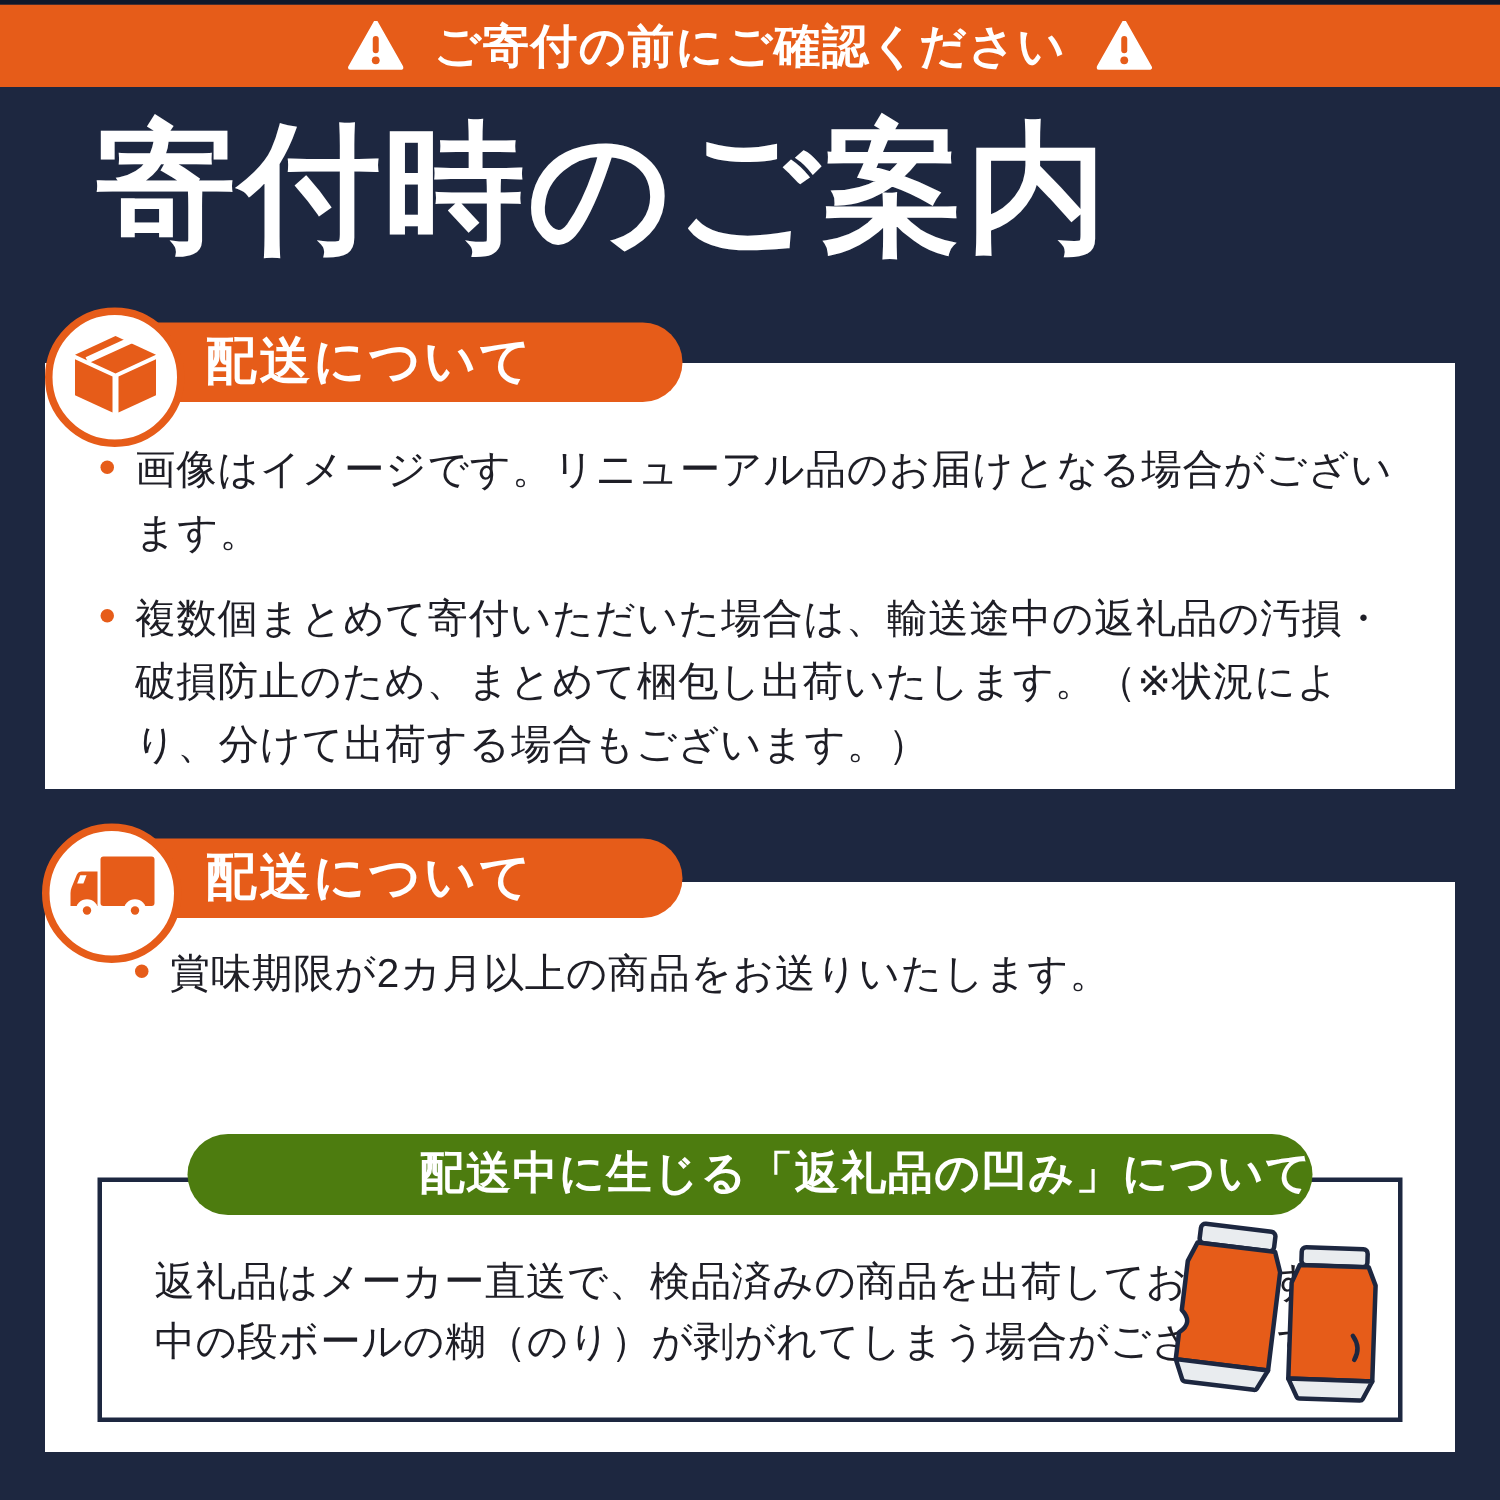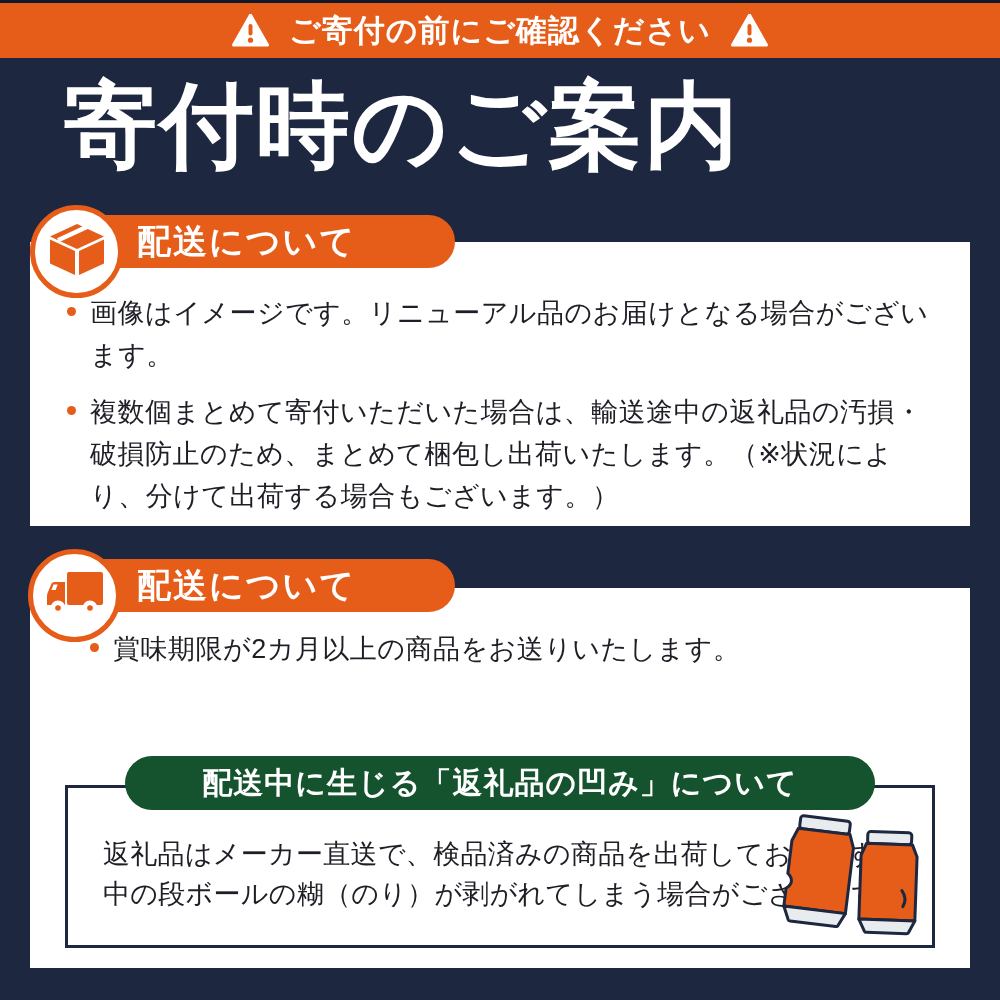--- a/index.html
+++ b/index.html
@@ -51,21 +51,21 @@
     position:relative;padding-left:27px;margin-bottom:15px;
     font-size:27px;line-height:1.56;color:#1e1e26;font-weight:500;letter-spacing:0.5px;
   }
   .bullets li::before{
     content:"";position:absolute;left:4px;top:15px;width:9px;height:9px;
     border-radius:50%;background:#e65c19;
   }
   
   .dent-pill{
     position:absolute;left:125px;top:753px;width:750px;height:54px;
-    background:#14532d;border-radius:27px;color:#ffffff;text-align:center;
+    background:#4d7c0f;border-radius:27px;color:#ffffff;text-align:right;
     line-height:54px;font-size:30px;font-weight:bold;letter-spacing:1px;z-index:4;
   }
   .dent-box{
     position:absolute;left:65px;top:782px;width:870px;height:163px;
     border:3px solid #1d2740;background:#ffffff;box-sizing:border-box;z-index:3;
   }
   .dent-lines{
     position:absolute;left:35px;top:46px;
     font-size:27px;line-height:40px;color:#1e1e26;font-weight:500;letter-spacing:0.3px;
   }

